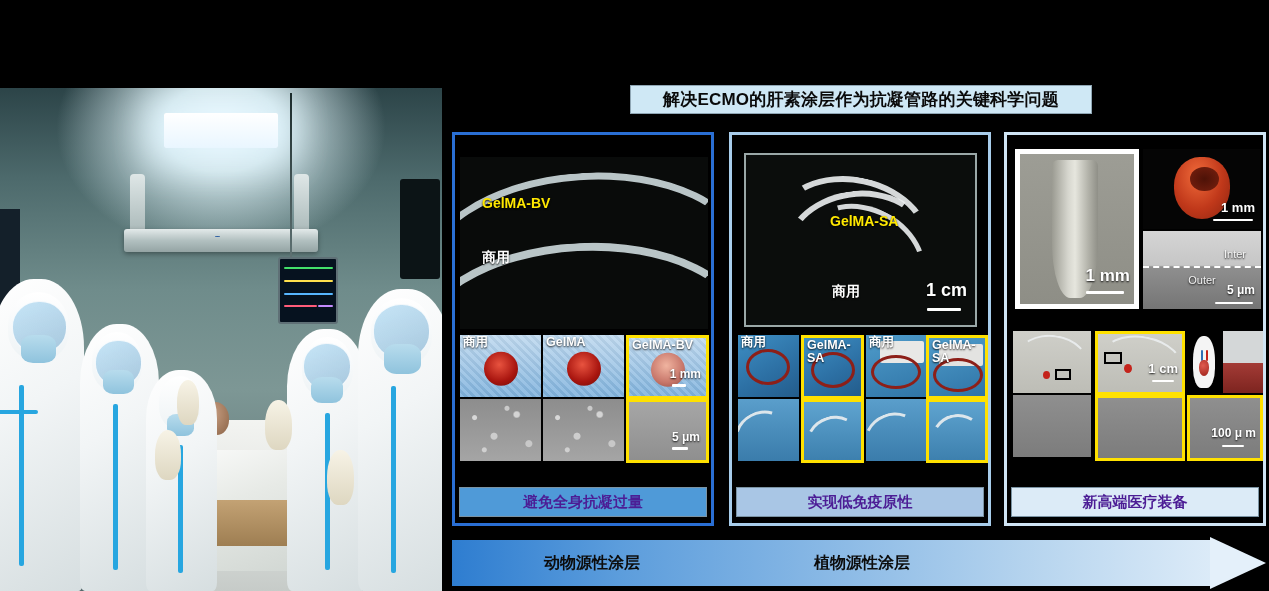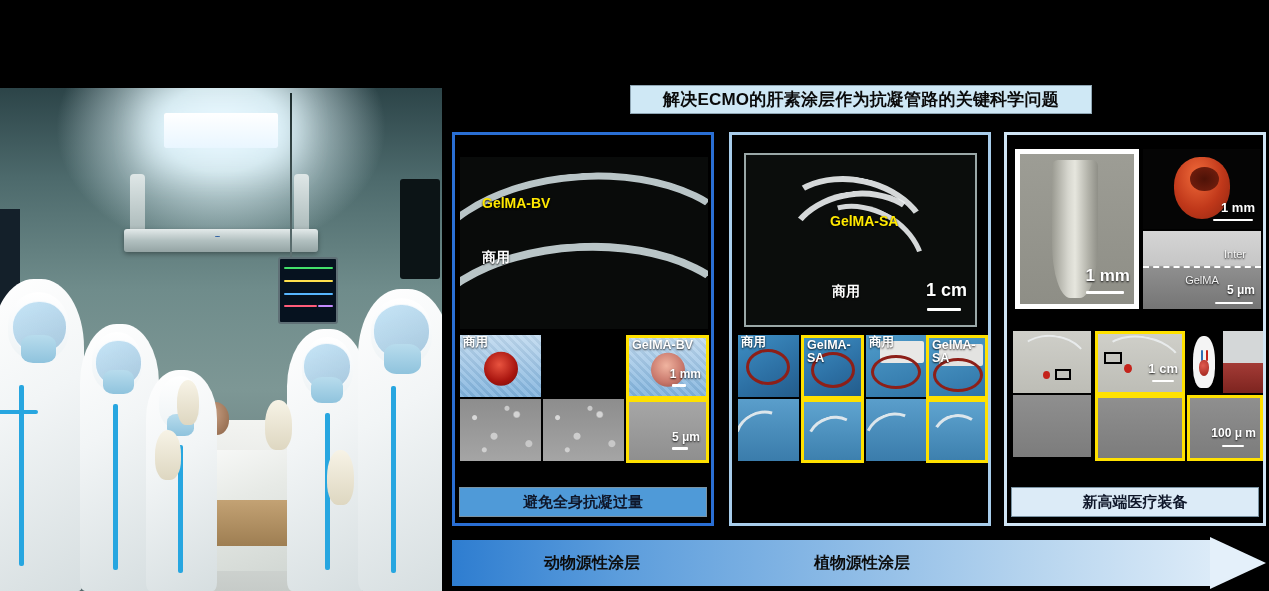--- a/index.html
+++ b/index.html
@@ -81,21 +81,21 @@
   
   .panel{ position:absolute; top:132px; height:394px; background:#000; }
   #panel-1{ left:452px; width:262px; border:3px solid #2a6fd4; }
   #panel-2{ left:729px; width:262px; border:3px solid #a8cdeb; }
   #panel-3{ left:1004px; width:262px; border:3px solid #cfe4f4; }
 
   .panel-body{ position:relative; width:100%; height:342px; background:#000; }
   .panel-caption{
     position:absolute; left:4px; right:4px; bottom:6px; height:30px;
     display:flex; align-items:center; justify-content:center;
-    font-size:15px; font-weight:bold; color:#0f172a; border:1px solid #7b93a3;
+    font-size:15px; font-weight:bold; color:#4c1d95; border:1px solid #7b93a3;
   }
   #caption-1{ background:#4f9ad8; }
   #caption-2{ background:#a9c6e5; }
   #caption-3{ background:#dcebf7; }
 
   
   .tile{ position:absolute; overflow:hidden; }
   .tile-label{ position:absolute; left:3px; top:1px; font-size:12.5px;
     font-weight:bold; color:#fff; text-shadow:0 1px 2px rgba(0,0,0,.85); line-height:1.05; }
   .scale-txt{ position:absolute; font-weight:bold; color:#fff;
@@ -260,20 +260,24 @@
       <div class="tube-arc" style="left:-40px;top:16px;width:330px;height:190px;border-width:7px;transform:rotate(-4deg);"></div>
       <div class="tube-arc" style="left:-46px;top:86px;width:336px;height:190px;border-width:8px;transform:rotate(-3deg);"></div>
       <div id="p1-gelma-label">GelMA-BV</div>
       <div id="p1-comm-label">商用</div>
     </div>
 
     <div class="tile p1cell bluecloth" style="left:5px;top:200px;">
       <div class="bloodcup"></div>
       <div class="tile-label">商用</div>
     </div>
+    <div class="tile p1cell bluecloth" style="left:88px;top:200px;">
+      <div class="bloodcup"></div>
+      <div class="tile-label">GelMA</div>
+    </div>
     <div class="tile p1cell bluecloth ybox" style="left:171px;top:200px;width:83px;height:64px;">
       <div class="bloodcup" style="background:radial-gradient(circle at 45% 38%,#f0b4a0,#c7766a 60%,#8e4a42);"></div>
       <div class="tile-label">GelMA-BV</div>
       <div class="scale-txt" style="right:5px;bottom:15px;font-size:12px;">1 mm</div>
       <div class="scale-bar" style="right:20px;bottom:9px;width:14px;"></div>
     </div>
 
     <div class="tile p1cell sem" style="left:5px;top:264px;"></div>
     <div class="tile p1cell sem" style="left:88px;top:264px;"></div>
     <div class="tile p1cell ybox" style="left:171px;top:264px;width:83px;height:64px;background:linear-gradient(#a6a6a6,#8f8f8f);">
@@ -324,20 +328,21 @@
       <div class="loop-light" style="left:2px;top:14px;width:56px;height:52px;border-width:3px;transform:rotate(-18deg);"></div>
     </div>
     <div class="tile p2cell" style="left:134px;top:264px;background:linear-gradient(#5a9ecb,#3a7cab);">
       <div class="loop-light" style="left:-2px;top:14px;width:58px;height:52px;border-width:3px;transform:rotate(-22deg);"></div>
     </div>
     <div class="tile p2cell ybox" style="left:194px;top:264px;width:62px;height:64px;background:linear-gradient(#5fa4d0,#3d80ae);">
       <div class="loop-light" style="left:2px;top:12px;width:54px;height:54px;border-width:3px;transform:rotate(-12deg);"></div>
     </div>
   </div>
 
+  <div class="panel-caption" id="caption-2">实现低免疫原性</div>
 </div>
 
 <div class="panel" id="panel-3">
   <div class="panel-body">
 
     <div class="tile" id="p3-macro">
       <div id="p3-macro-inner">
         <div id="p3-tube-obj"></div>
         <div class="scale-txt" style="right:4px;bottom:18px;font-size:17px;">1 mm</div>
         <div class="scale-bar" style="right:10px;bottom:10px;width:38px;"></div>
@@ -347,21 +352,21 @@
     <div class="tile" id="p3-red">
       <div id="p3-red-obj"></div>
       <div id="p3-red-hole"></div>
       <div class="scale-txt" style="right:6px;bottom:14px;font-size:13px;">1 mm</div>
       <div class="scale-bar" style="right:8px;bottom:8px;width:40px;height:2px;"></div>
     </div>
 
     <div class="tile" id="p3-sem">
       <div class="p3-sem-txt" style="top:22%;margin-left:33px;">Inter</div>
       <div id="p3-dash"></div>
-      <div class="p3-sem-txt" style="top:55%;">GelMA</div>
+      <div class="p3-sem-txt" style="top:55%;">Outer</div>
       <div class="scale-txt" style="right:6px;bottom:12px;font-size:12px;">5 μm</div>
       <div class="scale-bar" style="right:8px;bottom:5px;width:38px;height:2px;"></div>
     </div>
 
     <div class="tile p3cell lightfield" style="left:6px;top:196px;width:78px;">
       <div class="loop-light" style="left:2px;top:4px;width:74px;height:56px;border-width:2px;transform:rotate(8deg);"></div>
       <div class="callout-box" style="left:42px;top:38px;width:16px;height:11px;"></div>
       <div style="position:absolute;left:30px;top:40px;width:7px;height:8px;background:#c4231b;border-radius:50%;"></div>
     </div>
     <div class="tile p3cell lightfield ybox" style="left:88px;top:196px;width:90px;height:64px;">

